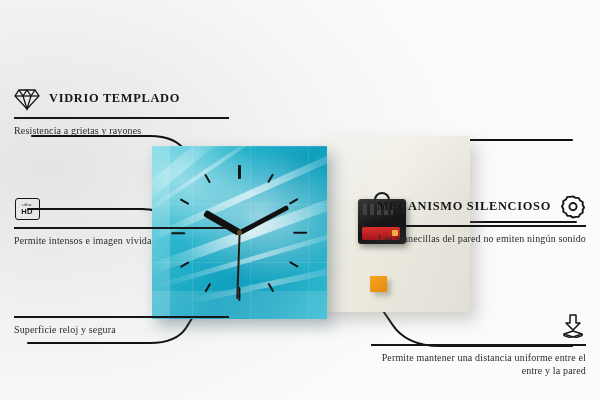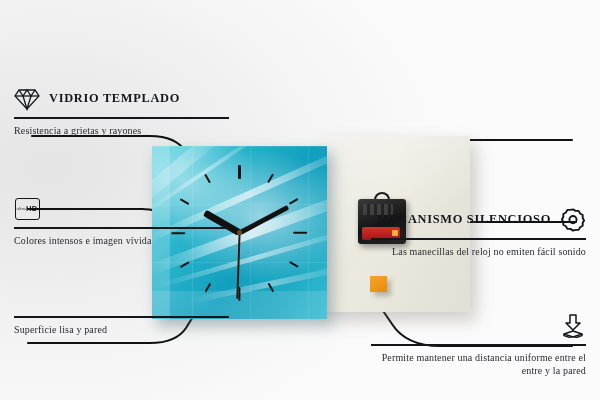--- a/index.html
+++ b/index.html
@@ -86,21 +86,21 @@
   .feat.left{ text-align:left; }
   .feat.right{ text-align:right; }
   .head{ display:flex; align-items:center; gap:9px; }
   .feat.right .head{ flex-direction:row-reverse; }
   .title{ font-size:12.4px; font-weight:bold; letter-spacing:.7px; color:#15161a; line-height:1.22; text-transform:uppercase; }
   .rule{ height:1.6px; background:#15161a; margin:5px 0 5px; }
   .desc{ font-size:10px; color:#2a2b2f; line-height:1.32; letter-spacing:.15px; }
   .ico{ flex:0 0 auto; width:26px; height:26px; color:#15161a; display:flex; align-items:center; justify-content:center; }
   .ico svg{ display:block; }
   .hdbadge{ width:25px; height:22px; border:1.8px solid #15161a; border-radius:3px;
-    display:flex; flex-direction:row; align-items:center; justify-content:center; line-height:1; }
+    display:flex; flex-direction:column; align-items:center; justify-content:center; line-height:1; }
   .hdbadge b{ font-family:"Liberation Sans",sans-serif; font-size:7.6px; letter-spacing:.3px; }
   .hdbadge s{ font-family:"Liberation Sans",sans-serif; font-size:4.3px; text-decoration:none; letter-spacing:.2px; margin-bottom:.5px; }
 </style>
 </head>
 <body>
 
 <div id="stage">
 
   <svg id="wires" viewBox="0 0 600 400">
     <g fill="none" stroke="#111" stroke-width="2.1" stroke-linecap="round">
@@ -204,41 +204,41 @@
   <div class="feat left" style="left:14px; top:160px;">
     <div class="head">
       <span class="ico">
         <span class="hdbadge">
           <s>ultra</s>
           <b>HD</b>
         </span>
       </span>
     </div>
     <div class="rule"></div>
-    <div class="desc">Colores intensos e imagen vívida</div>
+    <div class="desc">Permite intensos e imagen vívida</div>
   </div>
 
   <div class="feat left" style="left:14px; top:275px;">
     <div class="rule"></div>
-    <div class="desc">Superficie lisa y pared</div>
-  </div>
-
-
-  <div class="feat right" style="left:371px; top:171px;">
+    <div class="desc">Superficie reloj y segura</div>
+  </div>
+
+
+  <div class="feat right" style="left:371px; top:158px;">
     <div class="head">
       <span class="ico">
         <svg width="26" height="26" viewBox="0 0 26 26" fill="none" stroke="currentColor" stroke-width="1.9" stroke-linejoin="round">
           <path d="M13 2.4l2.6 1.5h3l1.5 2.6 2.6 1.5v3l1.4 2.4-1.4 2.4v3l-2.6 1.5-1.5 2.6h-3L13 23.6l-2.6-1.7h-3L5.9 19.3 3.3 17.8v-3L1.9 12.4 3.3 10V7l2.6-1.5 1.5-2.6h3z"></path>
           <circle cx="13" cy="12.6" r="3.6"></circle>
         </svg>
       </span>
       <span class="title">MECANISMO SILENCIOSO</span>
     </div>
     <div class="rule"></div>
-    <div class="desc">Las manecillas del reloj no emiten fácil sonido</div>
+    <div class="desc">Las manecillas del pared no emiten ningún sonido</div>
   </div>
 
   <div class="feat right" style="left:371px; top:277px;">
     <div class="head">
       <span class="ico">
         <svg width="26" height="24" viewBox="0 0 26 24" fill="none" stroke="currentColor" stroke-width="1.5" stroke-linejoin="round">
           <path d="M10 1h6v8h4l-7 7-7-7h4z"></path>
             <path d="M13 17l9 3-9 3-9-3z"></path>
             <path d="M4 20v1.6l9 3 9-3V20"></path>
         </svg>

